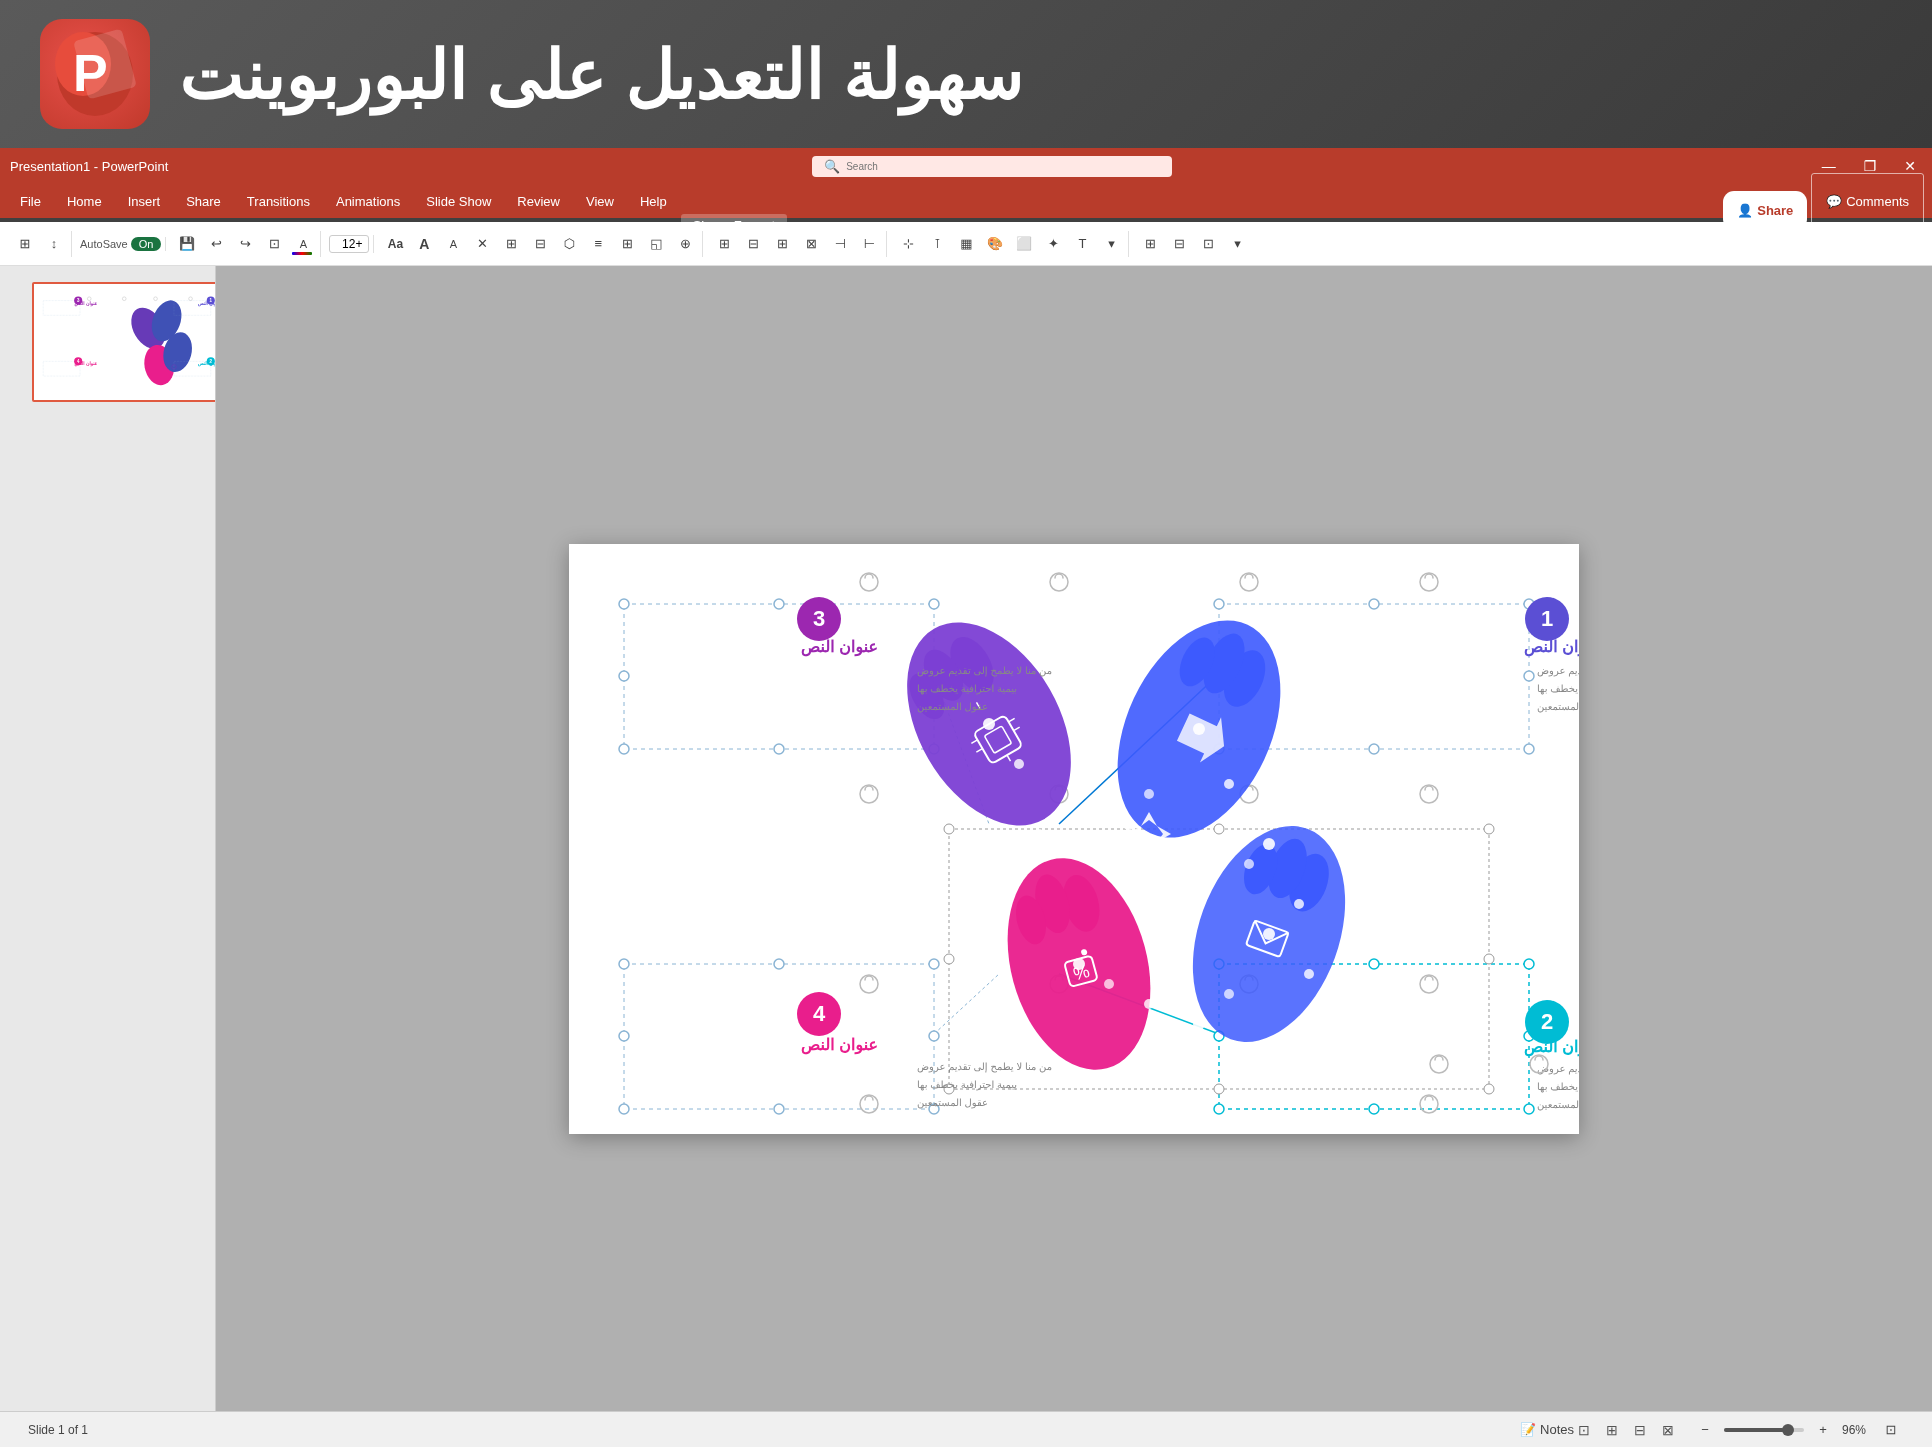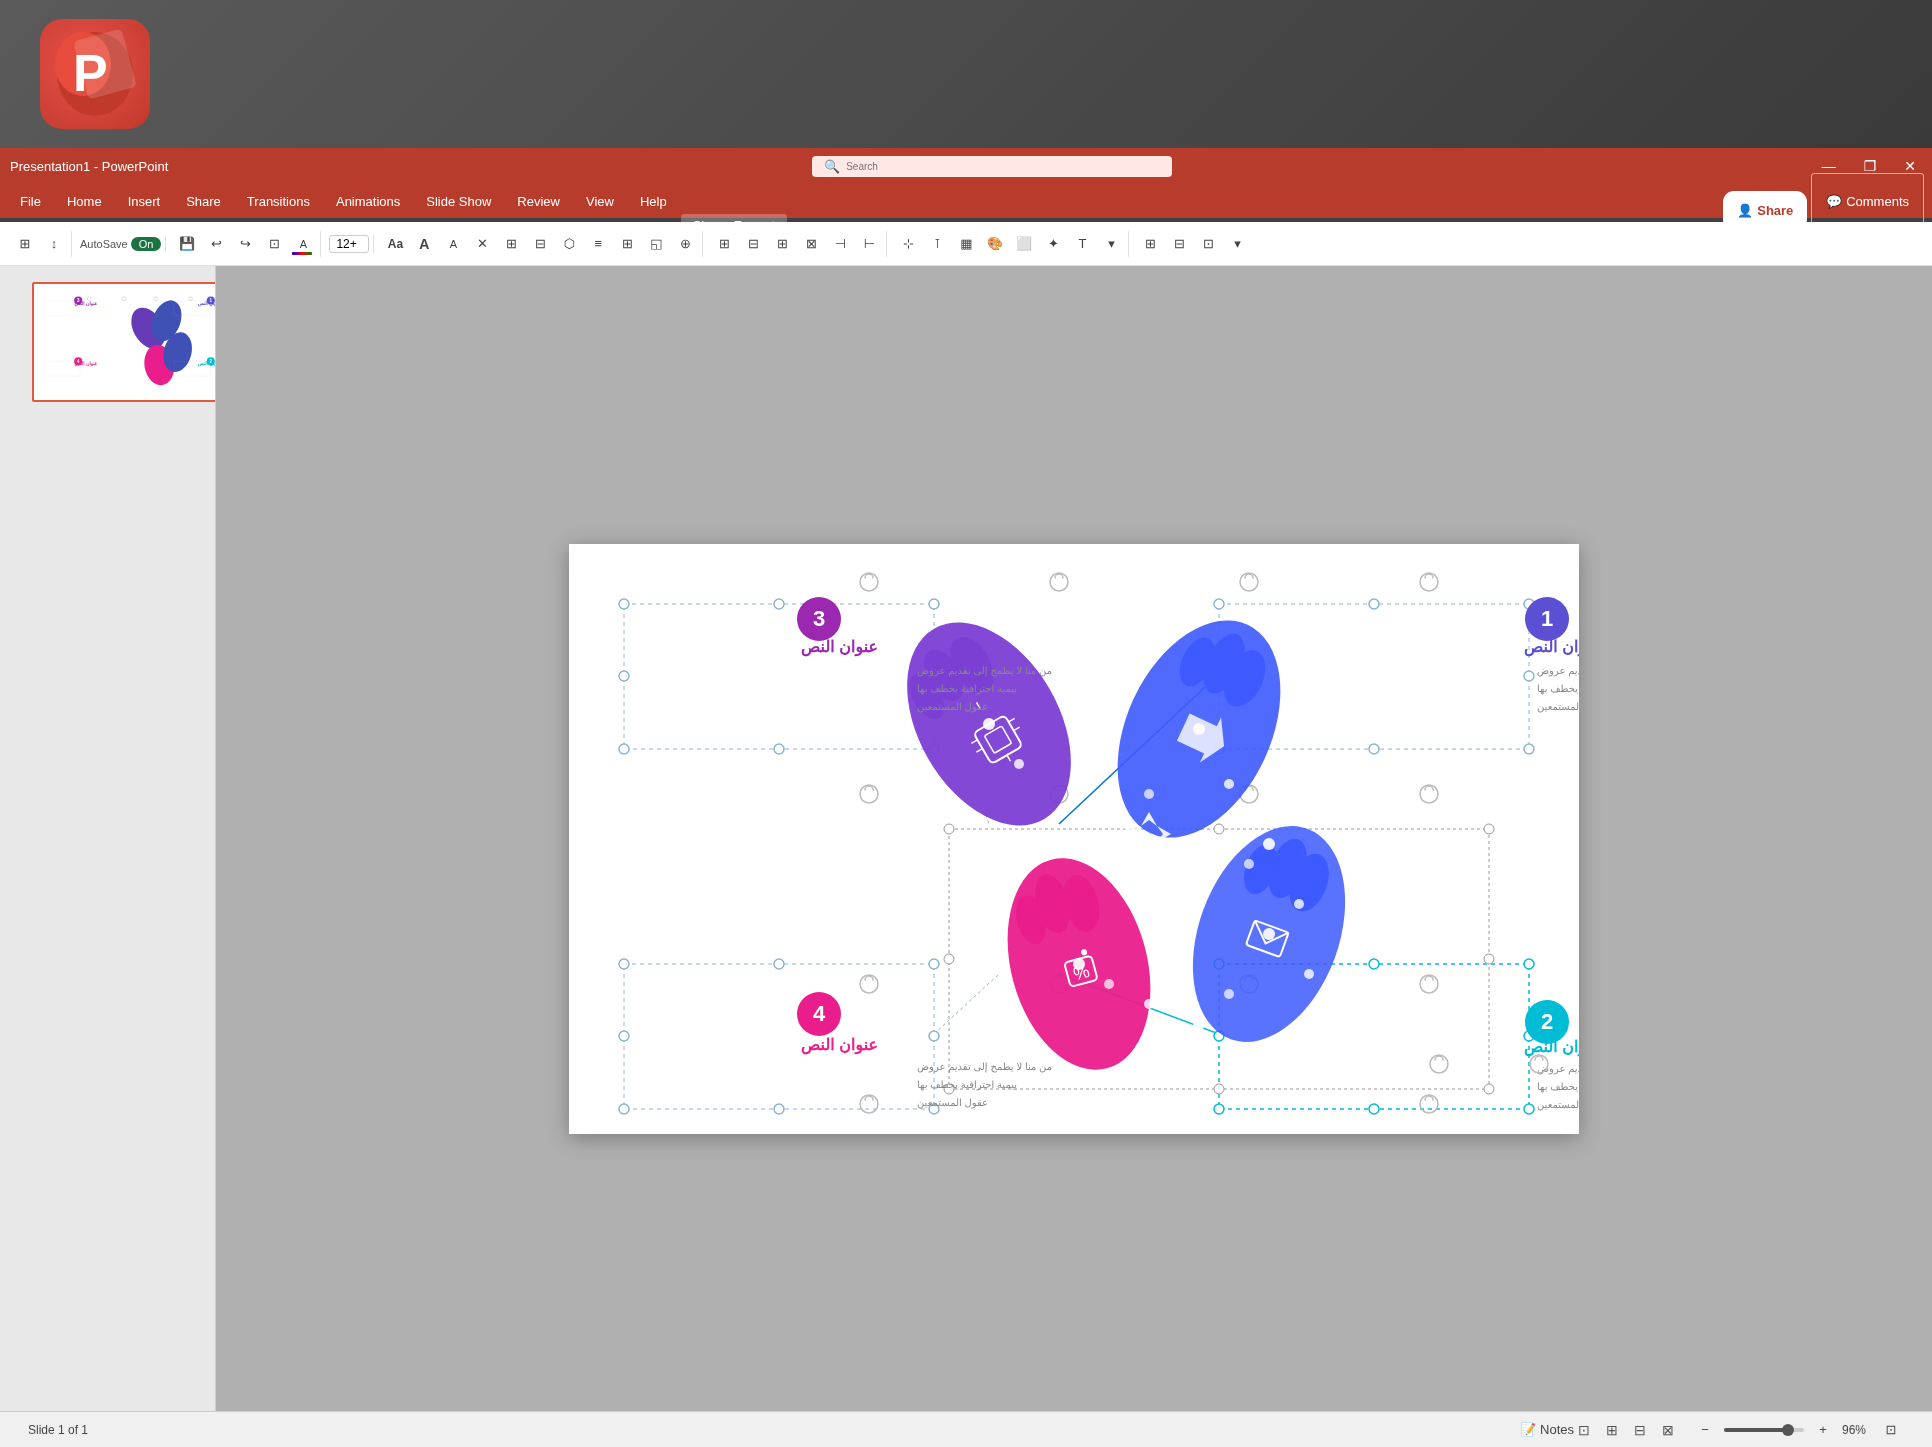--- a/index.html
+++ b/index.html
@@ -172,21 +172,21 @@
       border-radius: 10px;
       padding: 1px 8px;
       font-size: 11px;
     }
     .font-size-box {
       border: 1px solid #ccc;
       border-radius: 3px;
       padding: 1px 6px;
       font-size: 12px;
       width: 40px;
-      text-align: left;
+      text-align: right;
     }
 
     
     .workspace {
       display: flex;
       width: 100%;
       height: calc(1447px - 148px - 36px - 38px - 44px - 36px);
       background: #c8c8c8;
     }
 
@@ -295,20 +295,21 @@
 <body>
 
 <div class="hero-banner">
   <div class="ppt-logo">
     <svg width="80" height="90" viewBox="0 0 80 90">
       <ellipse cx="40" cy="45" rx="38" ry="42" fill="#c0392b"></ellipse>
       <ellipse cx="28" cy="35" rx="28" ry="32" fill="#e74c3c"></ellipse>
       <text x="18" y="62" font-size="52" font-weight="900" fill="white" font-family="Arial">P</text>
     </svg>
   </div>
+  <div class="hero-title">سهولة التعديل على البوربوينت</div>
 </div>
 
 <div class="title-bar">
   <div class="title-bar-left">Presentation1  -  PowerPoint</div>
   <div class="title-bar-center">
     <span style="color:#888;font-size:13px;">🔍</span>
     <input type="text" placeholder="Search" style="">
   </div>
   <div class="title-bar-right">
     <span class="win-btn">—</span>

